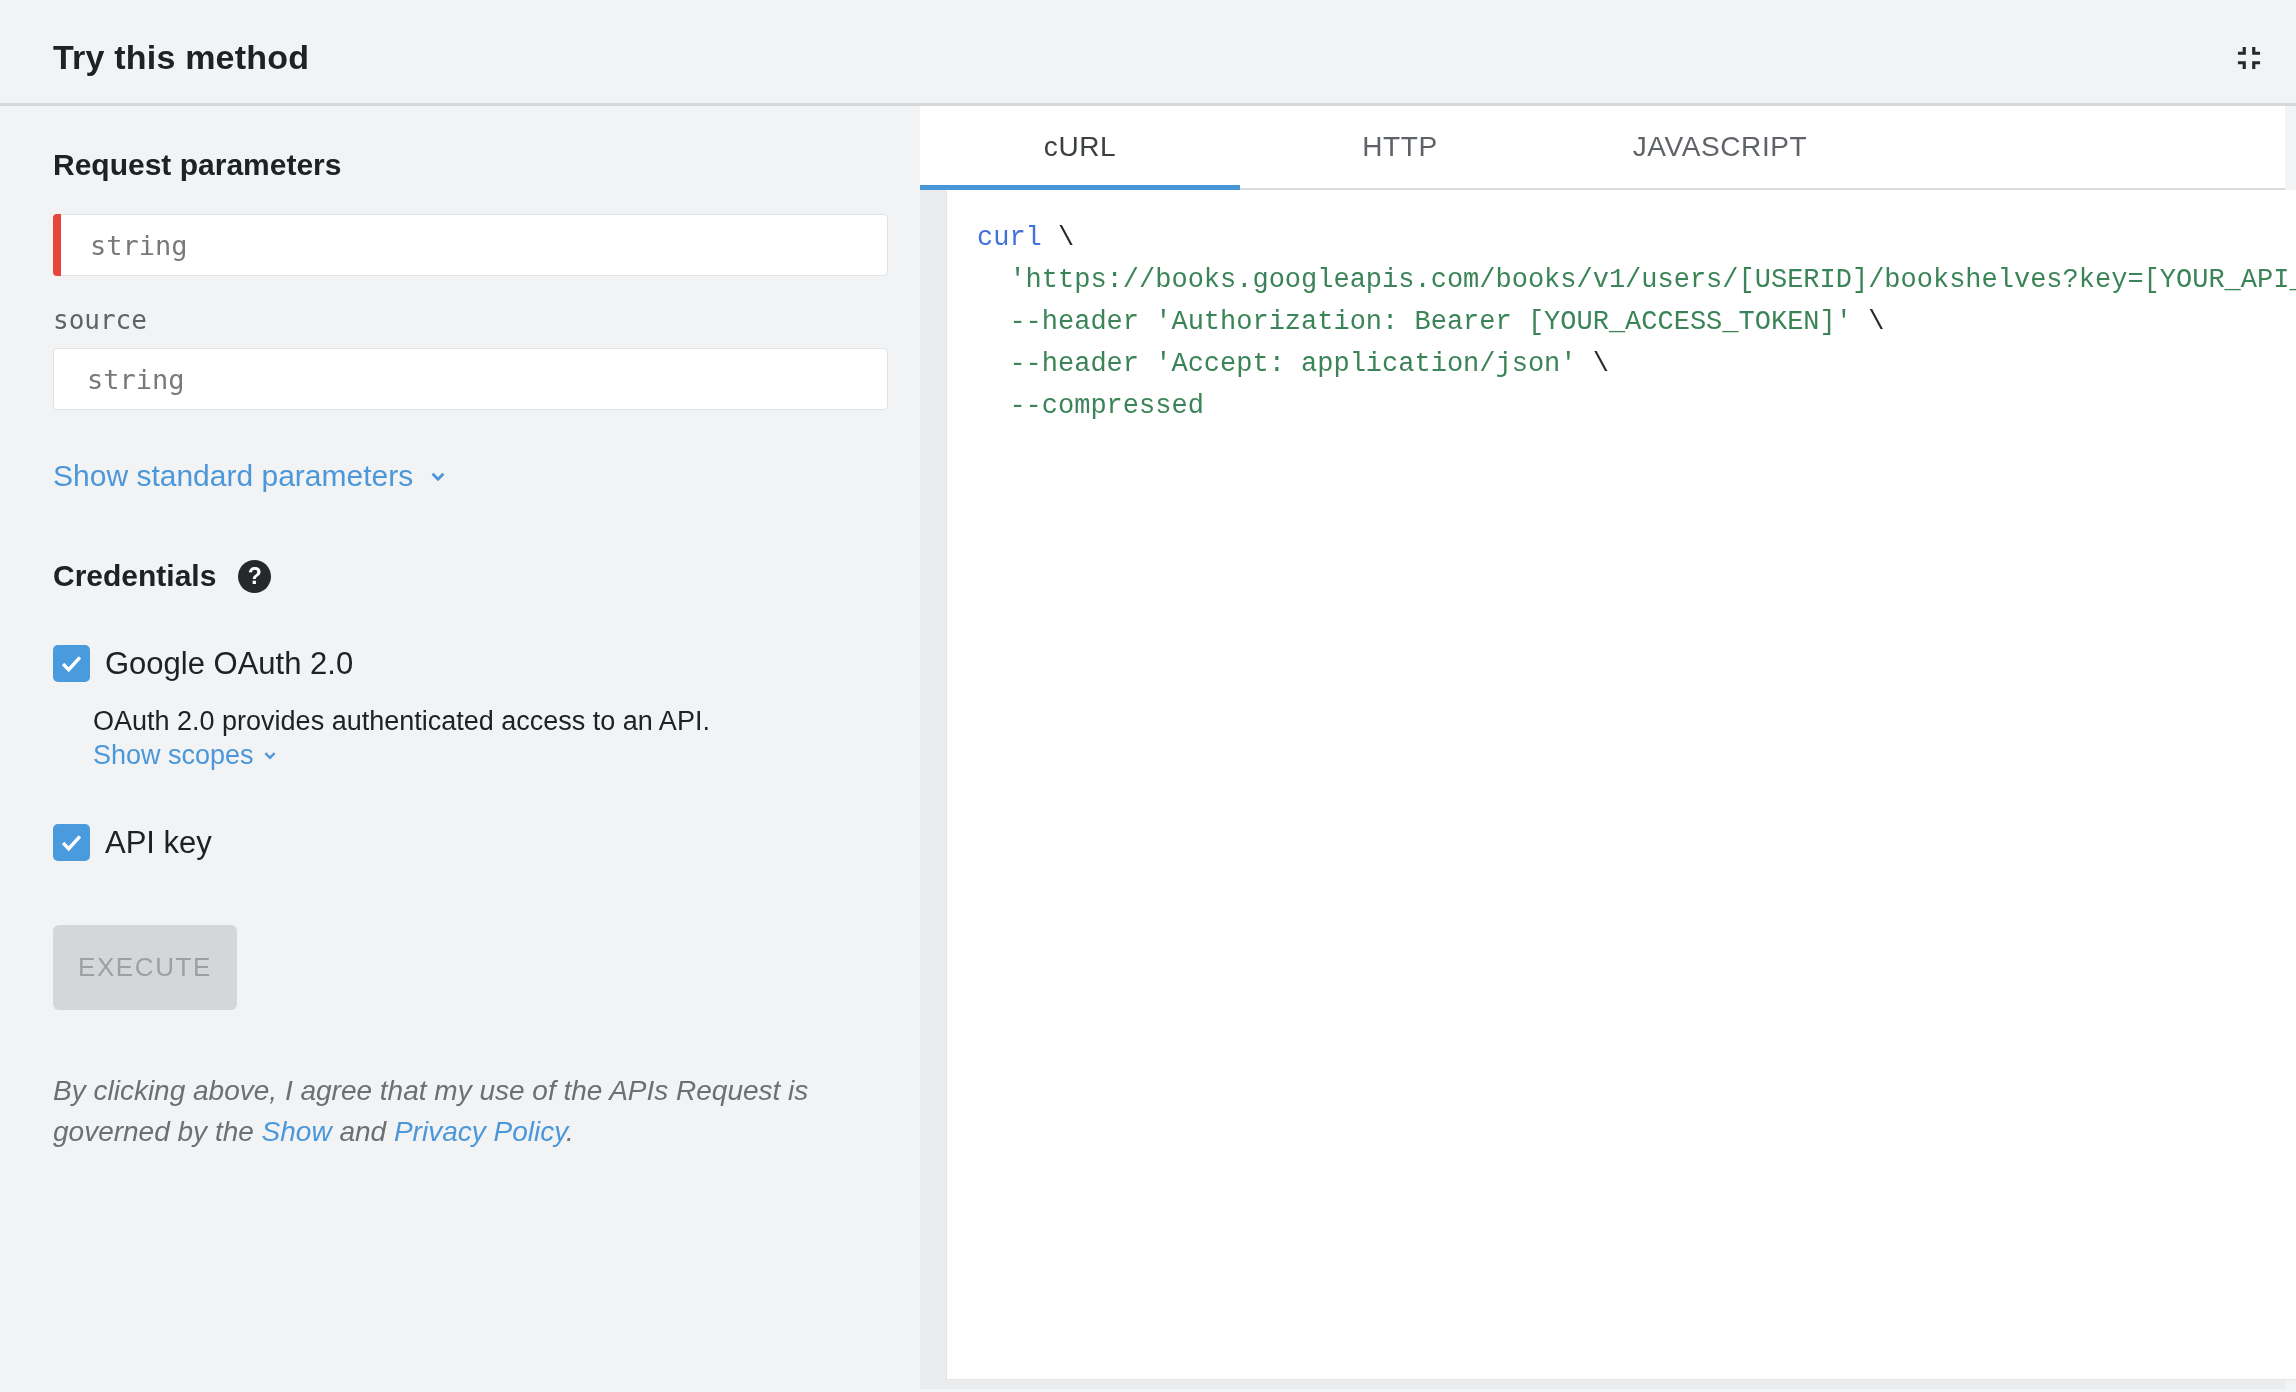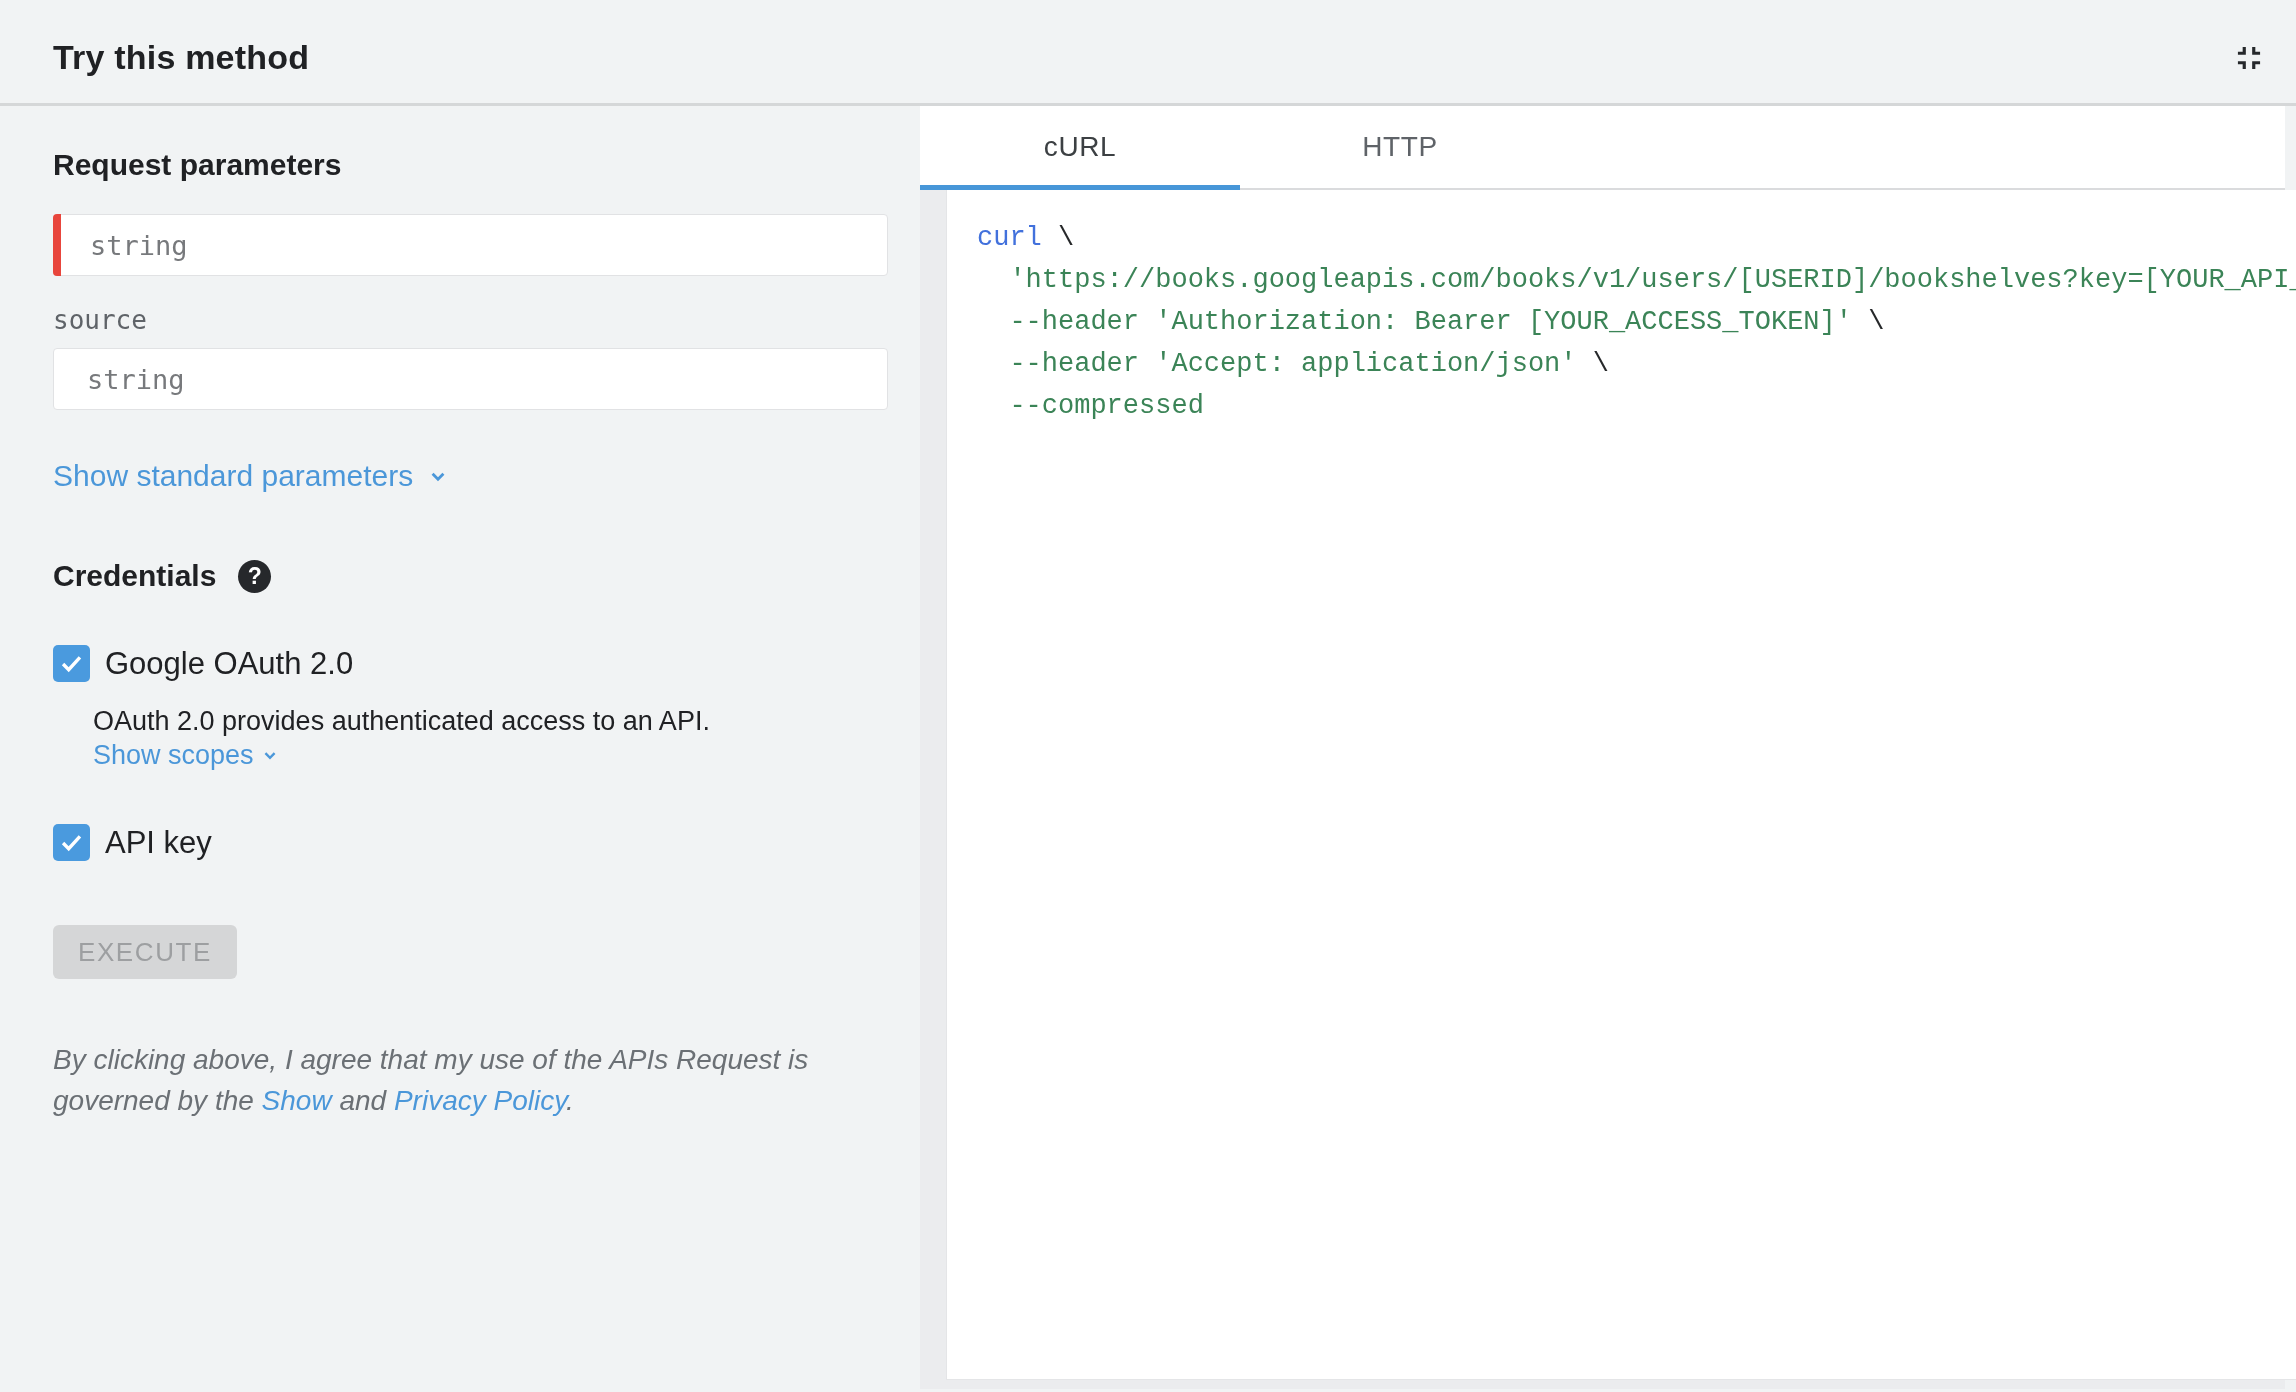--- a/index.html
+++ b/index.html
@@ -75,21 +75,21 @@
     background: #4a9ade; flex: none;
     display: flex; align-items: center; justify-content: center;
     cursor: pointer;
   }
   .cb-label { font-size: 31px; }
   .cb-desc { margin: 22px 0 0 40px; font-size: 27px; line-height: 34px; }
   .scopes-link { display: inline-flex; align-items: center; gap: 5px; font-size: 27px; }
 
   .execute-btn {
     margin-top: 64px;
-    width: 184px; height: 54px;
+    width: 184px; height: 85px;
     background: #d5d6d7; border: none; border-radius: 6px;
     color: #9d9fa1; font-size: 26px; font-weight: 500; letter-spacing: 1.6px;
     font-family: "Liberation Sans", sans-serif;
   }
 
   .legal {
     margin-top: 60px; max-width: 865px;
     font-style: italic; font-size: 28px; line-height: 41px;
     color: #6b7075;
   }
@@ -202,20 +202,21 @@
 
     <div class="legal">
       <span>By clicking above, I agree that my use of the APIs Request is governed by the </span><span class="link">Show</span><span> and </span><span class="link">Privacy Policy</span><span>.</span>
     </div>
   </div>
 
   <div class="right-panel">
     <div class="tabbar">
       <div class="tab active">cURL</div>
       <div class="tab">HTTP</div>
+      <div class="tab">JAVASCRIPT</div>
     </div>
 
     <div class="code-area">
       <div class="code-card">
 
         <div class="code-line"><span class="tok-blue">curl </span><span class="tok-dark">\</span></div>
         <div class="code-line"><span class="tok-green">  'https://books.googleapis.com/books/v1/users/[USERID]/bookshelves?key=[YOUR_API_KEY]' </span></div>
         <div class="code-line"><span class="tok-green">  --header 'Authorization: Bearer [YOUR_ACCESS_TOKEN]' </span><span class="tok-dark">\</span></div>
         <div class="code-line"><span class="tok-green">  --header 'Accept: application/json' </span><span class="tok-dark">\</span></div>
         <div class="code-line"><span class="tok-green">  --compressed</span></div>

